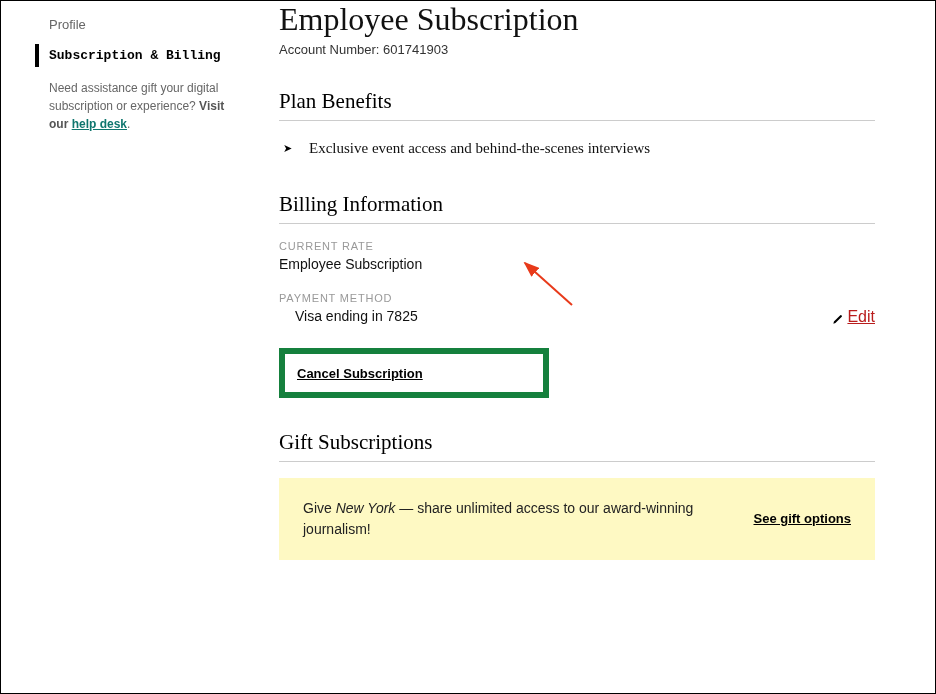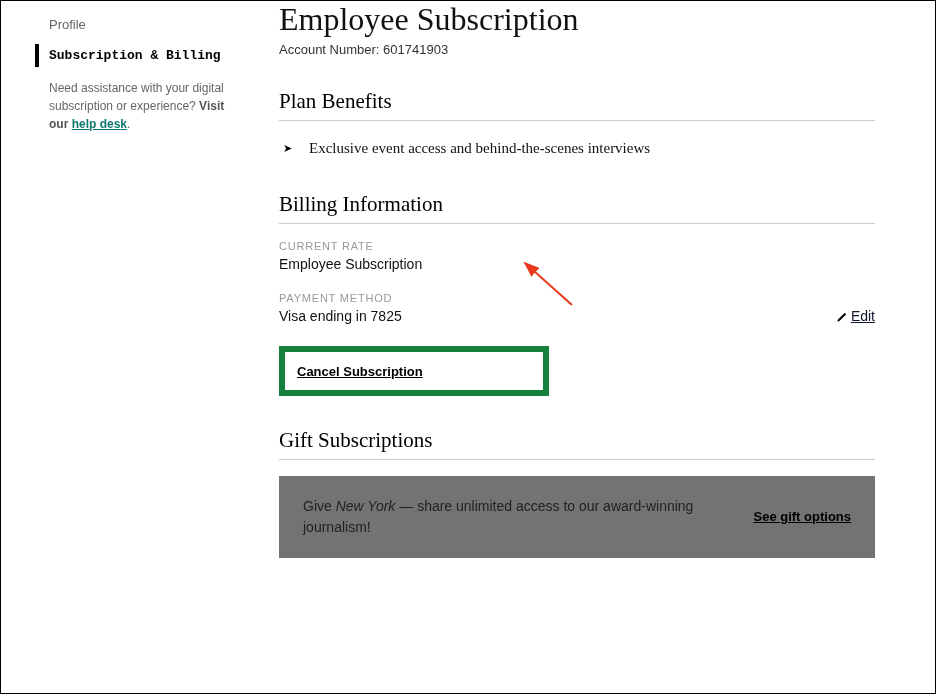--- a/index.html
+++ b/index.html
@@ -120,45 +120,46 @@
     }
     .field-value {
       font-size: 14px;
       color: #111;
       margin-bottom: 20px;
     }
     .field-row {
       display: flex;
       justify-content: space-between;
       align-items: flex-start;
+      margin-left: 16px;
     }
     .edit-link {
-      font-size: 14px;
-      text-decoration: underline;
-      color: #0f172a;
+      font-size: 16px;
+      text-decoration: underline;
+      color: #b91c1c;
       cursor: pointer;
       display: flex;
       align-items: center;
       gap: 4px;
     }
     .cancel-box {
       border: 6px solid #15803d;
       padding: 10px 12px;
       width: 270px;
       margin-top: 2px;
     }
     .cancel-link {
       font-size: 13px;
       font-weight: bold;
       text-decoration: underline;
       color: #000;
       cursor: pointer;
     }
     .gift-box {
-      background: #737373;
+      background: #fef9c3;
       padding: 20px 24px;
       display: flex;
       justify-content: space-between;
       align-items: center;
     }
     .gift-text {
       font-size: 14px;
       line-height: 1.5;
       color: #222;
     }
@@ -186,21 +187,21 @@
     }
   </style>
 </head>
 <body>
 
 <div class="container">
   <aside class="sidebar">
     <div class="sidebar-item">Profile</div>
     <div class="sidebar-item active">Subscription &amp; Billing</div>
     <div class="help-text">
-      <span>Need assistance with your digital subscription or experience? </span><span class="bold">Visit our </span><span class="help-link">help desk</span><span>.</span>
+      <span>Need assistance gift your digital subscription or experience? </span><span class="bold">Visit our </span><span class="help-link">help desk</span><span>.</span>
     </div>
   </aside>
 
   <main class="main">
     <h1 class="page-title">Employee Subscription</h1>
     <div class="account-number">
       <span>Account Number: </span><span>601741903</span>
     </div>
 
     <section class="section">

